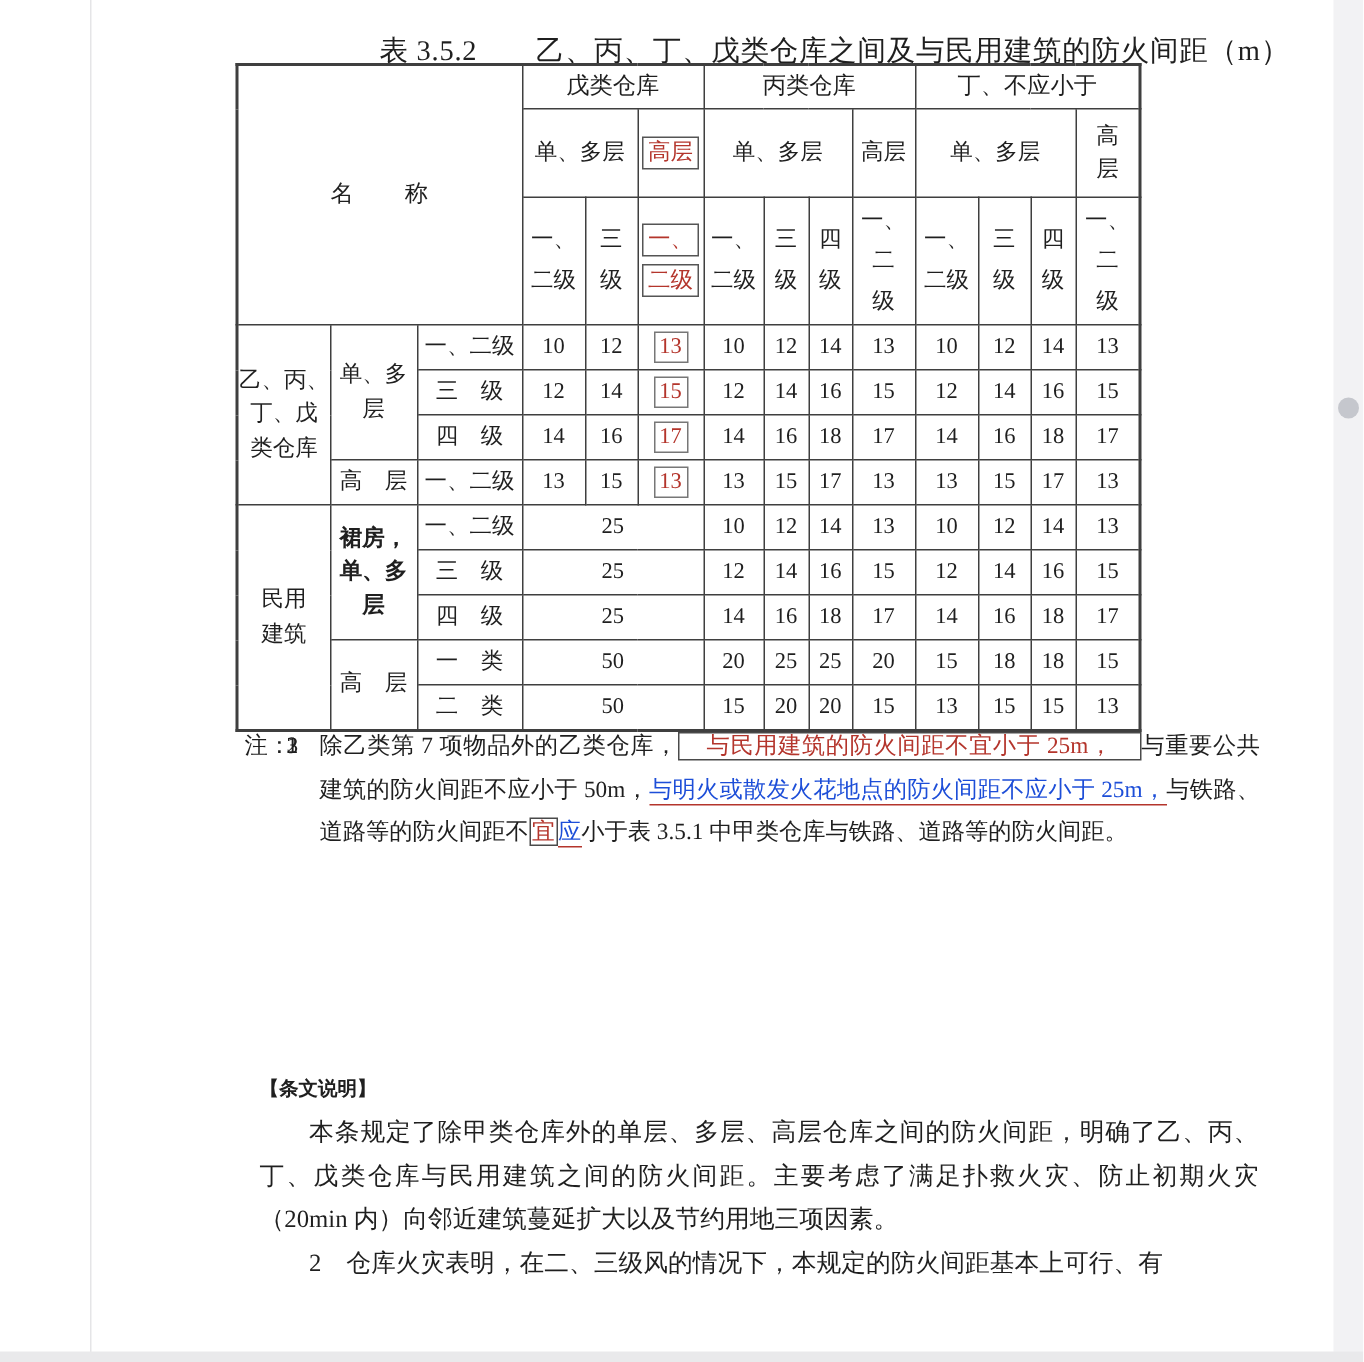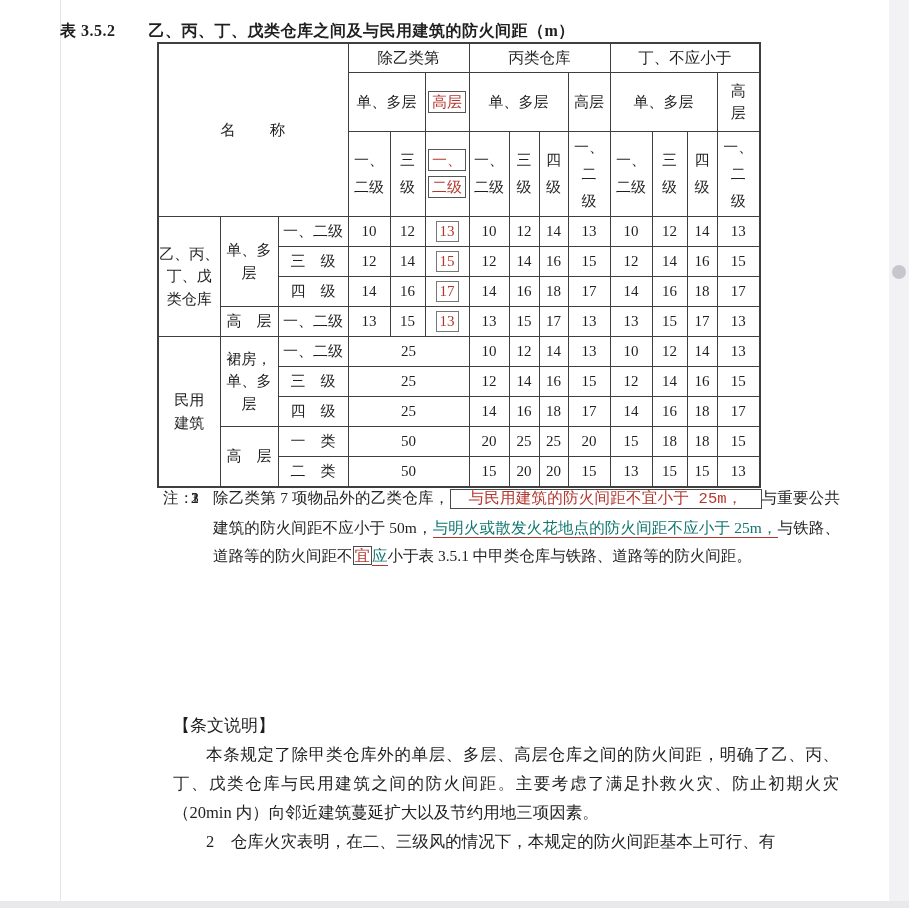--- a/index.html
+++ b/index.html
@@ -6,51 +6,51 @@
   .canvas {
     position:relative; width:909px; height:908px; background:#ffffff;
     font-family:"Liberation Serif","DejaVu Serif",serif; color:#1f1f1f;
     overflow:hidden;
   }
   .left-rule { position:absolute; left:60px; top:0; width:1px; height:100%; background:#e5e5e7; }
   .right-strip { position:absolute; left:889px; top:0; width:20px; height:100%; background:#f2f2f4; }
   .scroll-dot { position:absolute; left:892px; top:265px; width:14px; height:14px; border-radius:50%; background:#c5c7cd; }
   .bottom-bar { position:absolute; left:0; top:901px; width:909px; height:7px; background:#e9e9eb; }
 
-  .doc-title { position:absolute; top:21px; left:60px; width:800px; text-align:left;
-    font-weight:bold; font-size:16px; letter-spacing:0.5px; }
+  .doc-title { position:absolute; top:21px; left:60px; width:800px; text-align:right;
+    font-weight:normal; font-size:19px; letter-spacing:0.5px; }
 
   table.tbl { position:absolute; left:157px; top:42px; border-collapse:collapse;
     table-layout:fixed; border:2px solid #3f3f3f; }
   table.tbl td { border:1px solid #3f3f3f; text-align:center; vertical-align:middle;
     padding:0; font-size:15px; line-height:1.5; overflow:hidden; }
   tr.r1 td { height:28px; font-size:15.5px; }
   tr.r2 td { height:58px; }
   tr.r3 td { height:84px; line-height:27px; }
   tr.dr td { height:29px; }
   .pre { white-space:pre-line; }
   .name-cell { font-size:16px; letter-spacing:1px;margin-top:28px; }
-  .small { font-size:13.5px; }
+  .small { font-size:13.5px;font-weight:bold; }
   .red { color:#b4352c; }
   .box { display:inline-block; border:1px solid #555; padding:0 3px; line-height:1.35; }
   .nbox { display:inline-block; border:1px solid #777; padding:0 3px; line-height:1.25; }
   .stack .box { margin:1px 0; }
 
   .notes { position:absolute; left:163px; top:484px; width:677px;
     font-size:15.5px; line-height:28.5px; text-align:justify; }
   .note { position:relative; padding-left:50px; }
   .note .zhu { position:absolute; left:0; top:0; }
   .note .num { position:absolute; left:28px; top:0; }
-  .red-box { color:#b4352c; border:1px solid #4a4a4a; padding:0 18px;font-family:Liberation Mono, monospace; }
-  .red-ul { color:#0f766e; border-bottom:1.5px solid #b4352c; padding-bottom:1px; }
+  .red-box { color:#b4352c; border:1px solid #4a4a4a; padding:0 18px; }
+  .red-ul { color:#1d4ed8; border-bottom:1.5px solid #b4352c; padding-bottom:1px; }
   .red-box-char { color:#b4352c; border:1px solid #4a4a4a; padding:0 1px; }
 
   .commentary { position:absolute; left:173px; top:711px; width:666px;
     font-size:16.5px; line-height:29px; text-align:justify; }
-  .commentary .heading { font-weight:normal; font-size:17px; }
+  .commentary .heading { font-weight:bold; font-size:13px; }
   .commentary p { margin:0; text-indent:2em; }
 </style>
 </head>
 <body>
 
 <div class="canvas">
   <div class="left-rule"></div>
   <div class="right-strip"></div>
   <div class="scroll-dot"></div>
   <div class="bottom-bar"></div>
@@ -70,21 +70,21 @@
         <col style="width:29px">
         <col style="width:42px">
       <col style="width:42px">
         <col style="width:35px">
         <col style="width:30px">
         <col style="width:43px">
     </colgroup>
     <tbody>
         <tr class="r1">
       <td rowspan="3" colspan="3" class="name-cell">名　　称</td>
-      <td colspan="3">除乙类第</td>
+      <td colspan="3">戊类仓库</td>
       <td colspan="4">丙类仓库</td>
       <td colspan="4">丁、不应小于</td>
     </tr>
     <tr class="r2">
       <td colspan="2">单、多层</td>
       <td><span class="box red">高层</span></td>
       <td colspan="3">单、多层</td>
       <td>高层</td>
       <td colspan="3">单、多层</td>
       <td class="pre">高

